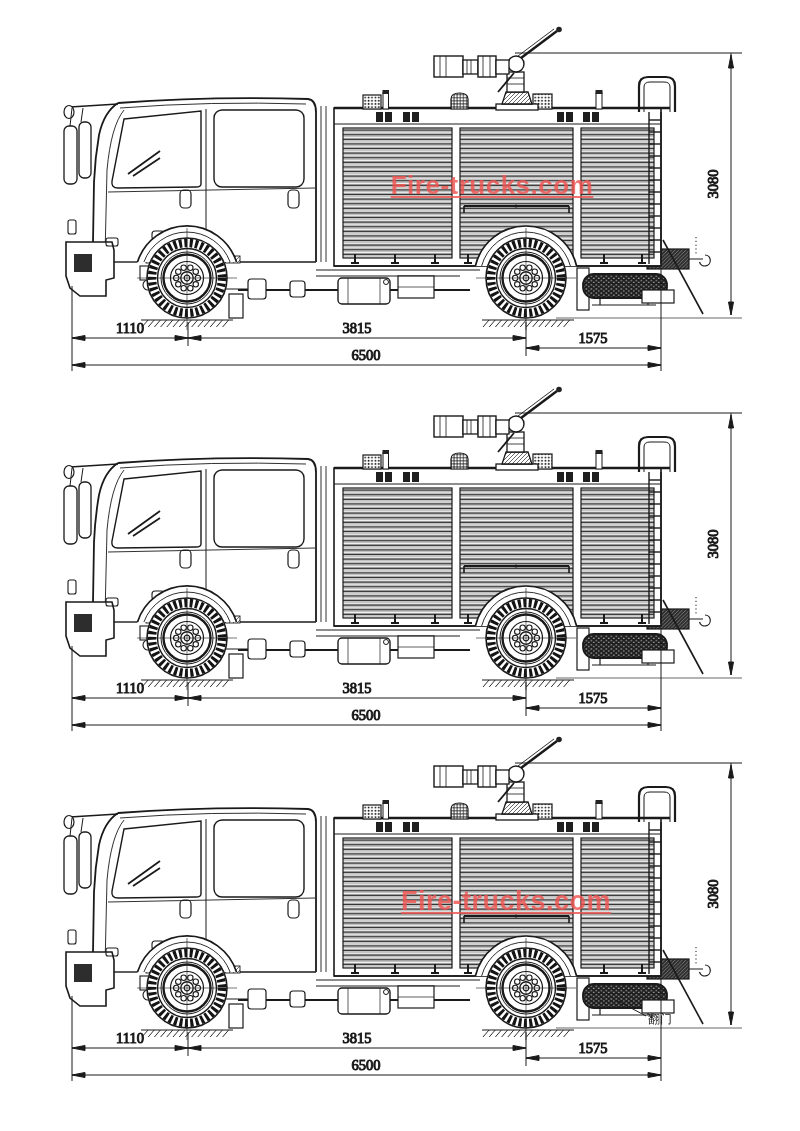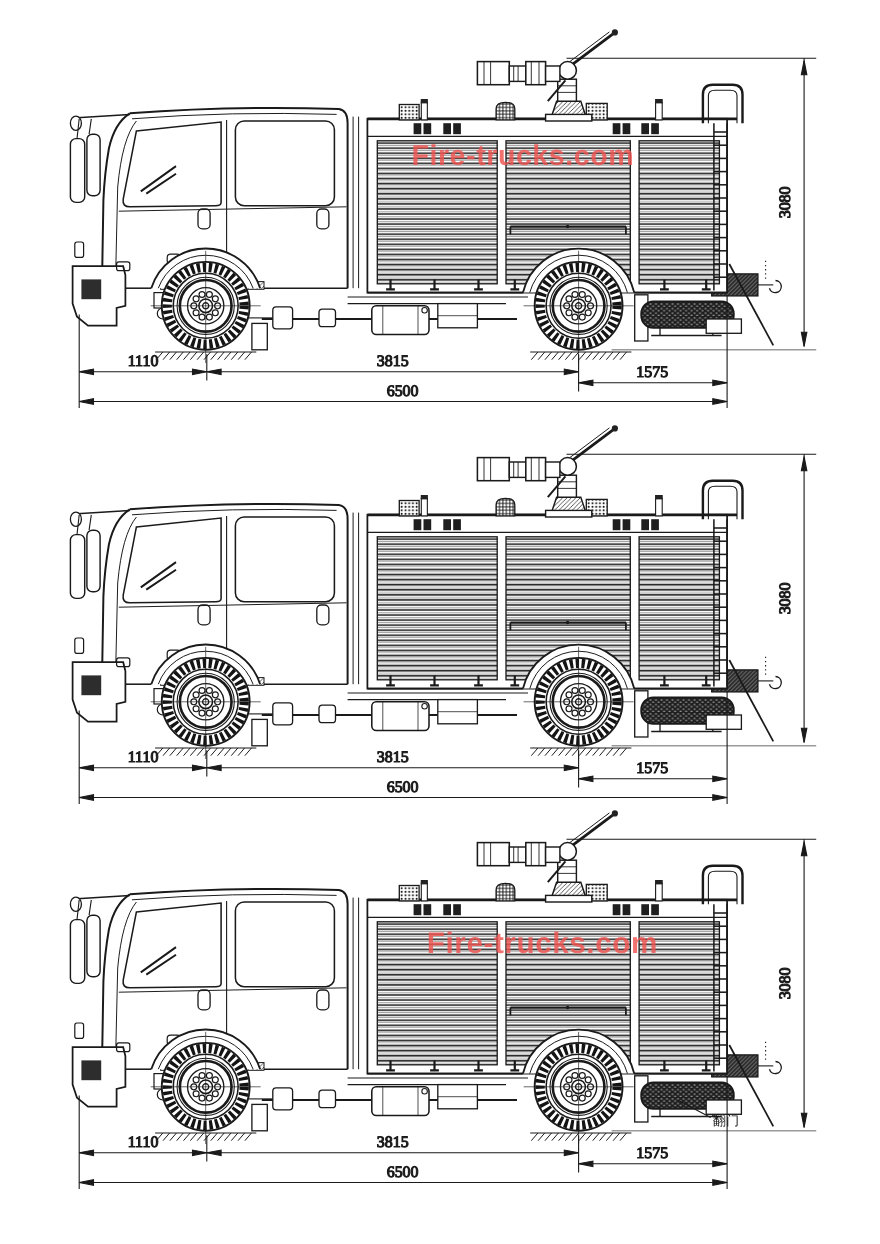--- a/index.html
+++ b/index.html
@@ -1,24 +1,24 @@
 <!DOCTYPE html>
 <html><head>
 <meta charset="utf-8">
 <style>
   html,body{margin:0;padding:0;background:#fff;}
   #page{position:relative;width:800px;height:1131px;background:#fff;overflow:hidden;
         font-family:"Liberation Sans",sans-serif;}
   #page svg{position:absolute;left:0;top:0;}
   .dim{font-family:"Liberation Serif",serif;font-size:14.5px;fill:#141414;text-anchor:middle;}
   .ann{font-family:"DejaVu Sans",sans-serif;font-size:12px;fill:#141414;}
-  .wm{position:absolute;text-align:left;font-weight:bold;
+  .wm{position:absolute;text-align:center;font-weight:bold;
       font-family:"Liberation Sans",sans-serif;
-      color:rgba(239,83,80,0.82);letter-spacing:0.5px;
-      white-space:nowrap;pointer-events:none;}
+      color:rgba(239,83,80,0.82);text-decoration:underline;letter-spacing:0.5px;
+      white-space:nowrap;pointer-events:none;margin-top:44px;}
   .wm1{left:374px;top:126px;width:236px;font-size:26px;}
   .wm3{left:388px;top:842px;width:236px;font-size:27px;}
 </style>
 </head>
 <body>
 
 <div id="page">
 
 <svg width="800" height="1131" viewBox="0 0 800 1131">
   <defs>

